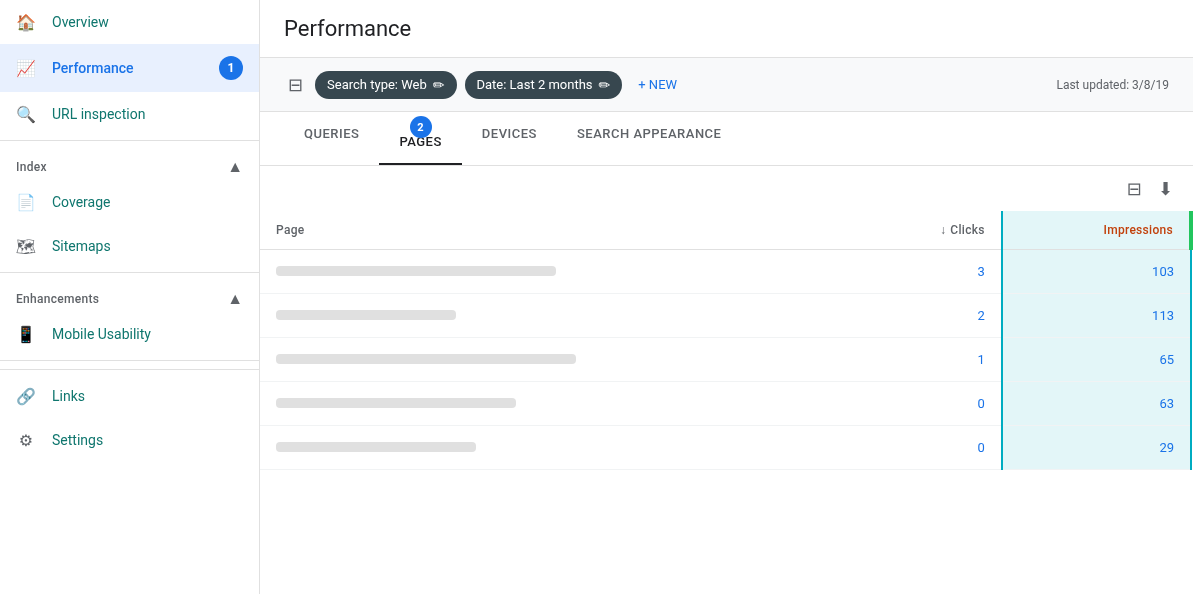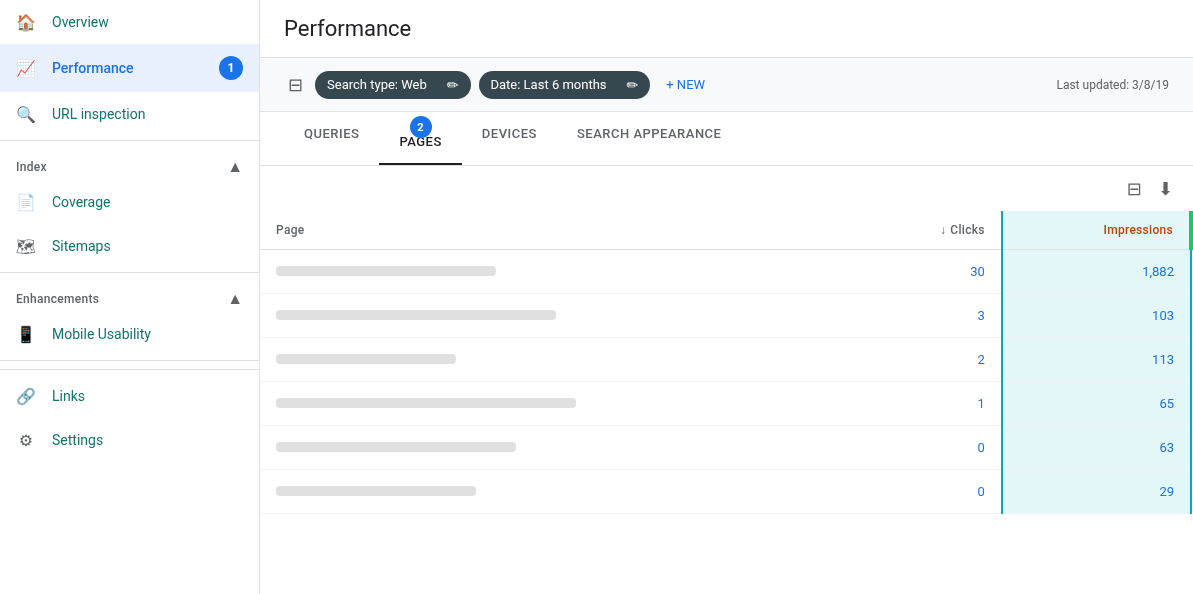--- a/index.html
+++ b/index.html
@@ -131,21 +131,21 @@
       padding: 4px;
     }
     .chip {
       display: flex;
       align-items: center;
       background: #37474f;
       color: #fff;
       border-radius: 16px;
       padding: 6px 12px;
       font-size: 13px;
-      gap: 20px;
+      gap: 6px;
       cursor: pointer;
     }
     .chip-edit {
       font-size: 14px;
     }
     .new-btn {
       display: flex;
       align-items: flex-start;
       color: #1a73e8;
       font-size: 13px;
@@ -322,21 +322,21 @@
     <h1 class="page-title">Performance</h1>
   </div>
 
   <div class="toolbar">
     <span class="filter-icon-btn">⊟</span>
     <div class="chip">
       <span>Search type: Web</span>
       <span class="chip-edit">✏</span>
     </div>
     <div class="chip">
-      <span>Date: Last 6 months</span>
+      <span>Date: Last 2 months</span>
       <span class="chip-edit">✏</span>
     </div>
     <div class="new-btn">
       <span>+ NEW</span>
     </div>
     <span class="last-updated">Last updated: 3/8/19</span>
   </div>
 
   <div class="tabs">
     <div class="tab">
@@ -367,25 +367,20 @@
           </th>
           <th class="right">
             <span class="sort-icon">↓</span><span>Clicks</span>
           </th>
           <th class="right highlighted">
             <span>Impressions</span>
           </th>
         </tr>
       </thead>
       <tbody id="table-body">
-      <tr>
-            <td><span class="page-skeleton" style="width: 220px;"></span></td>
-            <td class="number right">30</td>
-            <td class="number right highlighted">1,882</td>
-          </tr>
           <tr>
             <td><span class="page-skeleton" style="width: 280px;"></span></td>
             <td class="number right">3</td>
             <td class="number right highlighted">103</td>
           </tr>
           <tr>
             <td><span class="page-skeleton" style="width: 180px;"></span></td>
             <td class="number right">2</td>
             <td class="number right highlighted">113</td>
           </tr>

